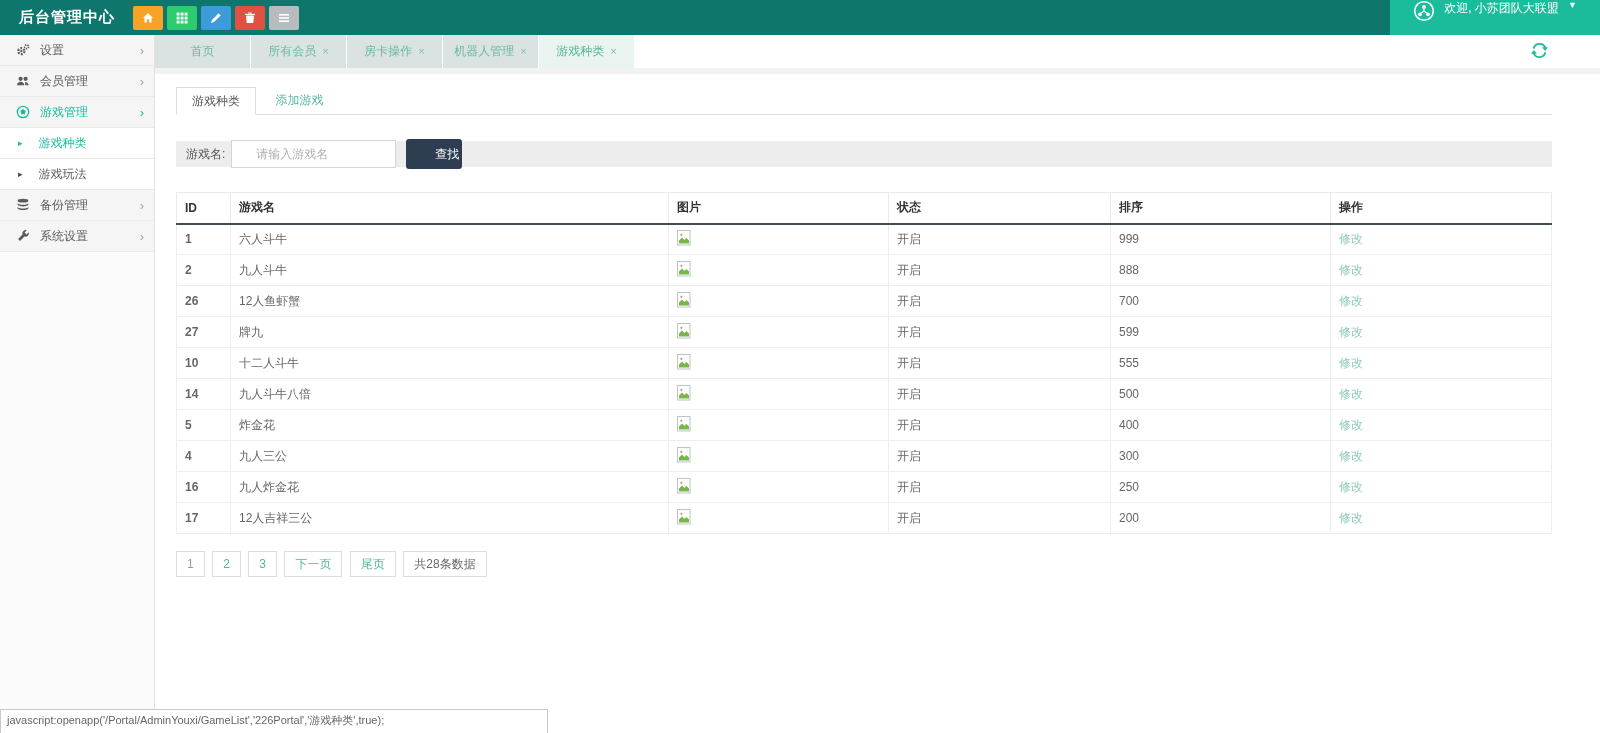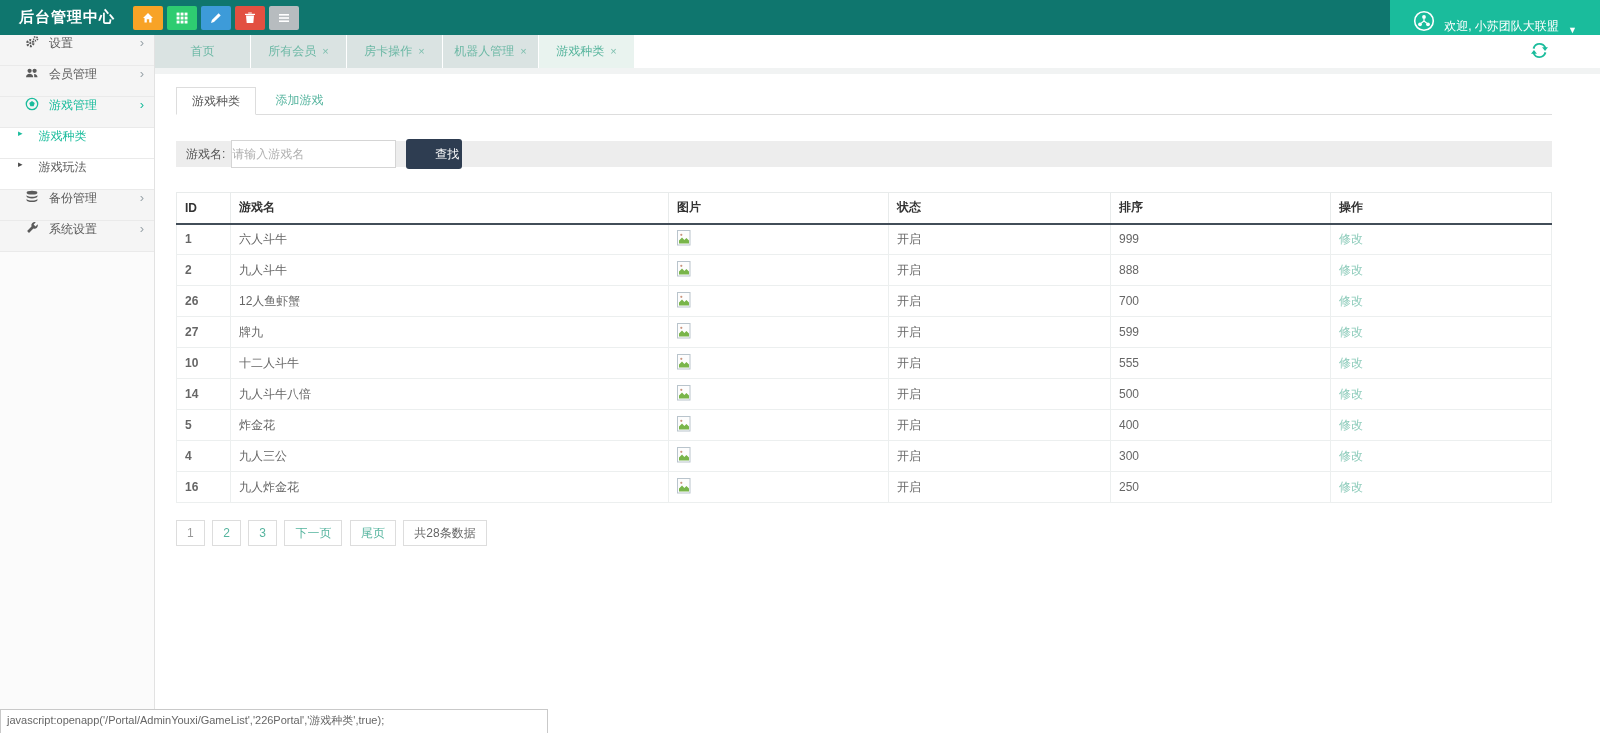--- a/index.html
+++ b/index.html
@@ -15,28 +15,28 @@
   .tbtns { display:flex; align-items:center; gap:4px; }
   .tbtn { width:30px; height:24px; border:none; border-radius:2px; cursor:pointer;
     display:flex; align-items:center; justify-content:center; padding:0; }
   .tbtn svg { display:block; }
   .tbtn-home { background:#f8a326; }
   .tbtn-grid { background:#2ecc71; }
   .tbtn-edit { background:#3d9bd9; }
   .tbtn-del  { background:#e25041; }
   .tbtn-list { background:#b7bcbf; }
   .welcome { position:absolute; right:0; top:0; width:210px; height:35px;
-    background:#1abc9c; color:#fff; font-size:12px; display:flex; align-items:flex-end;
+    background:#1abc9c; color:#fff; font-size:12px; display:flex; align-items:flex-start;
     justify-content:center; gap:9px; cursor:pointer; }
   .welcome .caret { font-size:9px; }
 
   
   .sidebar { position:absolute; left:0; top:35px; bottom:0; width:155px;
     background:#fbfbfb; border-right:1px solid #e2e2e2; }
-  .sitem { height:31px; display:flex; padding:0 10px 0 24px;
+  .sitem { height:31px; display:flex; align-items:center; padding:0 10px 0 15px;
     font-size:12px; color:#5a5a5a; background:#f5f5f5; border-bottom:1px solid #eaeaea;
     cursor:pointer; }
   .sitem .sicon { width:16px; display:flex; justify-content:center; }
   .sitem .lbl { flex:1; margin-left:9px; }
   .sitem .chev { color:#9aa4aa; font-size:13px; }
   .sitem.sub { background:#fff; padding-left:18px; }
   .sitem.sub .tri { font-size:9px; color:#4a4a4a; margin-right:7px; }
   .sitem.active { color:#1abc9c; }
   .sitem.active .chev, .sitem.sub.active .tri { color:#1abc9c; }
 
@@ -58,21 +58,21 @@
   .ptabs { border-bottom:1px solid #ddd; height:28px; }
   .ptab { display:inline-block; padding:0 15px; height:28px; line-height:27px;
     font-size:12px; cursor:pointer; vertical-align:bottom; }
   .ptab.active { border:1px solid #ddd; border-bottom:1px solid #fff; background:#fff;
     color:#555; }
   .ptab.plain { color:#55b49e; }
 
   .searchbar { margin-top:26px; background:#ededed; height:26px; display:flex;
     align-items:center; padding-left:10px; font-size:12px; color:#555; }
   .searchbar input { width:165px; height:28px; border:1px solid #d5d5d5; margin-left:6px;
-    padding:0 0; font-size:12px; color:#333; font-family:inherit; outline:none; }
+    padding:0 24px; font-size:12px; color:#333; font-family:inherit; outline:none; }
   .searchbar input::placeholder { color:#b0b0b0; }
   .btn-search { margin-left:10px; width:56px; height:30px; background:#2e3d51; color:#fff;
     border:none; border-radius:3px; font-size:12px; cursor:pointer; font-family:inherit;padding-left:26px; }
 
   table.grid { margin-top:25px; width:100%; border-collapse:collapse;
     border:1px solid #ddd; }
   table.grid th { font-size:12px; font-weight:bold; color:#333; text-align:left;
     height:31px; padding:0 8px; border:1px solid #e8ebeb; border-bottom:2px solid #424d58; }
   table.grid td { font-size:12px; color:#666; height:31px; padding:0 8px;
     border:1px solid #ecefef; }
@@ -420,20 +420,36 @@
                 <path d="M2 10.5l3-3 2.4 2.4 2-2 2.6 2.6V13.5H2Z" fill="#79b54a"></path>
                 <circle cx="4.3" cy="4.8" r="1.1" fill="#c9947e"></circle>
               </svg></span>
       </td>
       <td class="c-status">开启</td>
       <td class="c-sort">250</td>
       <td class="c-action">
         <a class="modify">修改</a>
       </td>
     </tr>
+        <tr>
+      <td class="c-id">17</td>
+      <td class="c-name">12人吉祥三公</td>
+      <td class="c-img">
+        <span class="imgicon"><svg width="14" height="16" viewBox="0 0 14 16">
+                <rect x="0.5" y="0.5" width="12.5" height="14.5" fill="#fdfdfd" stroke="#b9c4cc"></rect>
+                <path d="M2 10.5l3-3 2.4 2.4 2-2 2.6 2.6V13.5H2Z" fill="#79b54a"></path>
+                <circle cx="4.3" cy="4.8" r="1.1" fill="#c9947e"></circle>
+              </svg></span>
+      </td>
+      <td class="c-status">开启</td>
+      <td class="c-sort">200</td>
+      <td class="c-action">
+        <a class="modify">修改</a>
+      </td>
+    </tr>
       </tbody>
   </table>
 
   <div class="pager">
     <span class="pg current">1</span>
     <span class="pg">2</span>
     <span class="pg">3</span>
     <span class="pg">下一页</span>
     <span class="pg">尾页</span>
     <span class="pg total">共28条数据</span>

